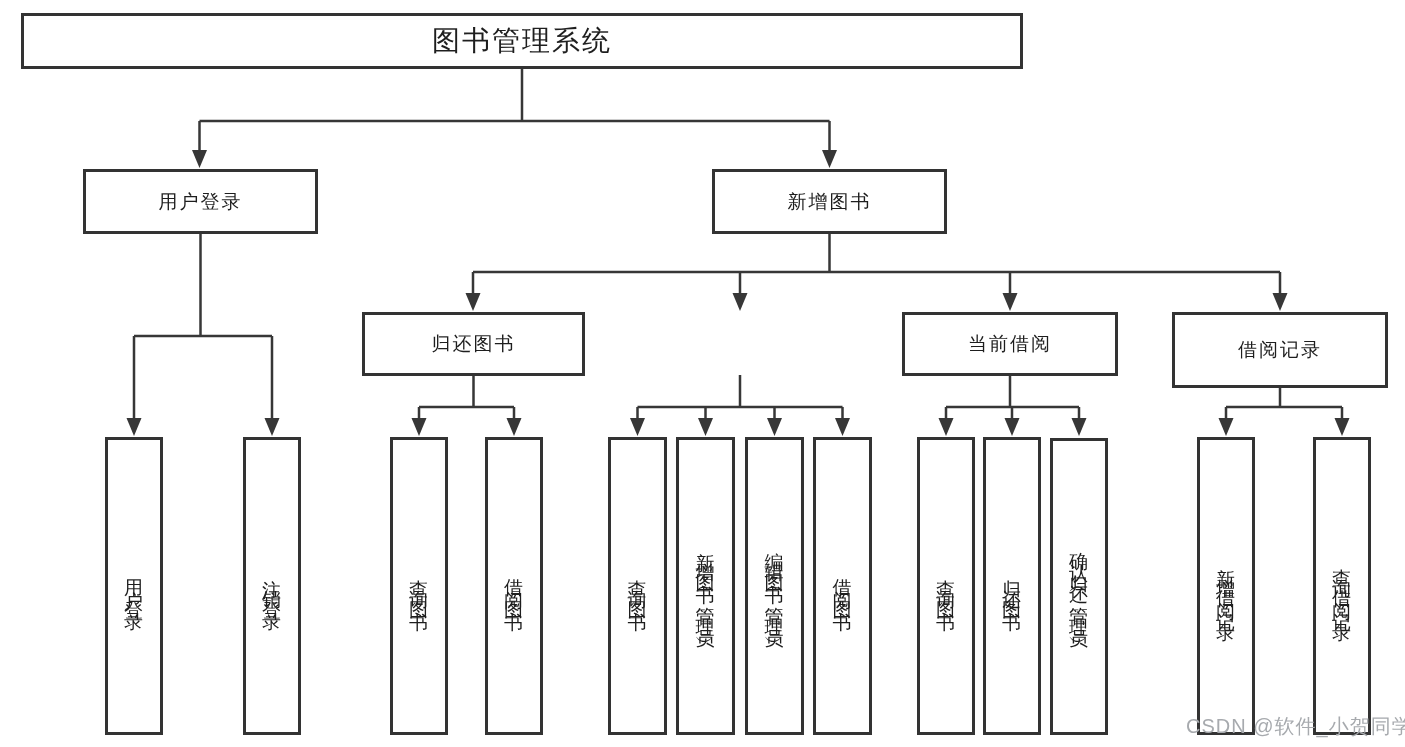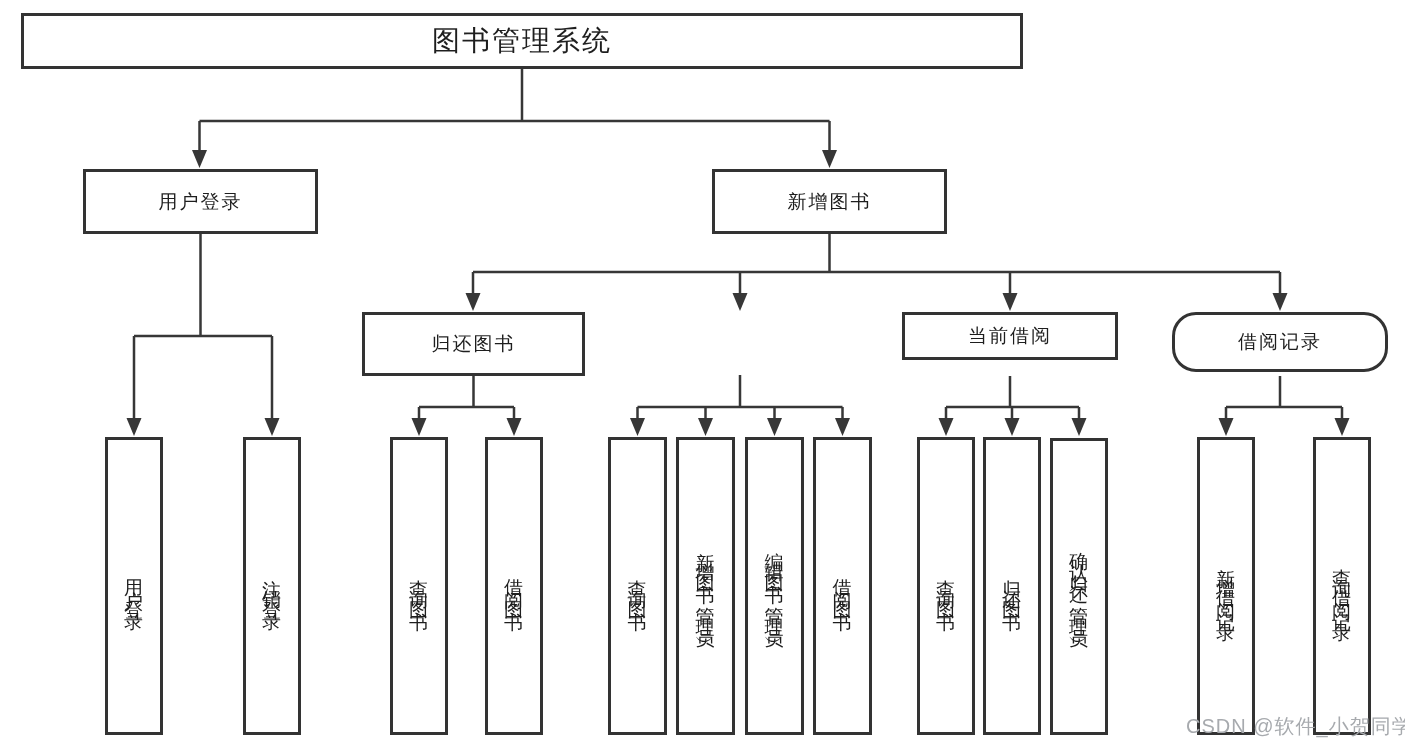--- a/index.html
+++ b/index.html
@@ -79,22 +79,22 @@
       <polygon points="1334.5,418 1349.5,418 1342,436"></polygon>
     </g>
   </svg>
 
   <div class="box h-box root-box" style="left:21px; top:13px; width:1002px; height:56px;">图书管理系统</div>
 
   <div class="box h-box" style="left:83px; top:169px; width:235px; height:65px;">用户登录</div>
   <div class="box h-box" style="left:712px; top:169px; width:235px; height:65px;">新增图书</div>
 
   <div class="box h-box" style="left:362px; top:312px; width:223px; height:64px;">归还图书</div>
-  <div class="box h-box" style="left:902px; top:312px; width:216px; height:48px;">当前借阅</div>
-  <div class="box h-box" style="left:1172px; top:312px; width:216px; height:60px;border-radius:24px;">借阅记录</div>
+  <div class="box h-box" style="left:902px; top:312px; width:216px; height:64px;">当前借阅</div>
+  <div class="box h-box" style="left:1172px; top:312px; width:216px; height:76px;">借阅记录</div>
 
   <div class="box v-box" style="left:105px; top:437px; width:58px; height:298px;">用户登录</div>
   <div class="box v-box" style="left:243px; top:437px; width:58px; height:298px;">注销登录</div>
 
   <div class="box v-box" style="left:390px; top:437px; width:58px; height:298px;">查询图书</div>
   <div class="box v-box" style="left:485px; top:437px; width:58px; height:298px;">借阅图书</div>
 
   <div class="box v-box" style="left:608px; top:437px; width:59px; height:298px;">查询图书</div>
   <div class="box v-box" style="left:676px; top:437px; width:59px; height:298px;">新增图书（管理员）</div>
   <div class="box v-box" style="left:745px; top:437px; width:59px; height:298px;">编辑图书（管理员）</div>

